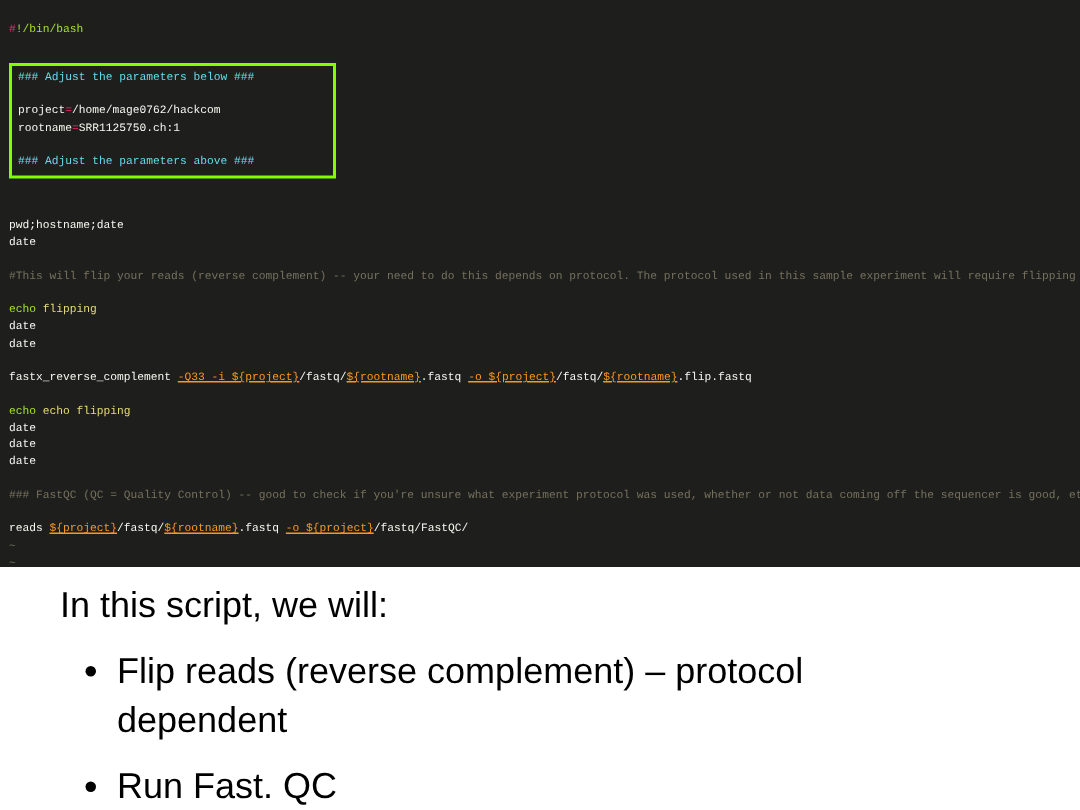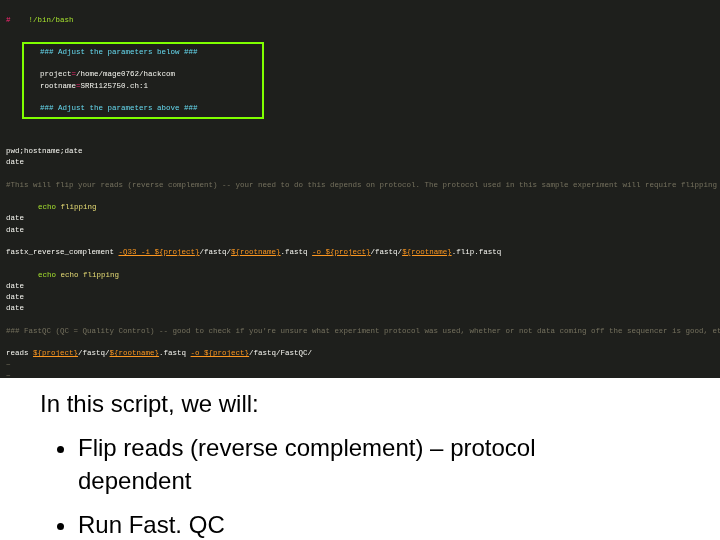--- a/index.html
+++ b/index.html
@@ -17,32 +17,32 @@
     font-family: "Courier New", monospace;
     font-size: 7.5px;
     line-height: 1.5;
     padding: 4px 6px 4px 6px;
     height: 378px;
     box-sizing: border-box;
     white-space: pre;
     overflow: hidden;
   }
   .shebang .hash { color: #f92672; }
-  .shebang .path { color: #a6e22e; padding-left: 18px; }
+  .shebang .path { color: #a6e22e; }
   .greenbox {
     border: 2px solid #7fff00;
-    padding: 3px 16px;
-    margin: 4px 16px;
+    padding: 3px 4px;
+    margin: 4px 0;
     display: inline-block;
     width: 206px;
   }
   .comment { color: #75715e; }
   .cyan { color: #66d9ef; }
   .orange { color: #fd971f; text-decoration: underline; }
-  .green { color: #a6e22e; margin-left: 32px; }
+  .green { color: #a6e22e; }
   .pink { color: #f92672; }
   .yellow { color: #e6db74; }
   .white { color: #f8f8f2; }
   .tilde { color: #75715e; }
   .caption {
     padding: 10px 58px 0 40px;
     font-size: 24px;
     line-height: 1.35;
     color: #000;
     font-family: Arial, sans-serif;

